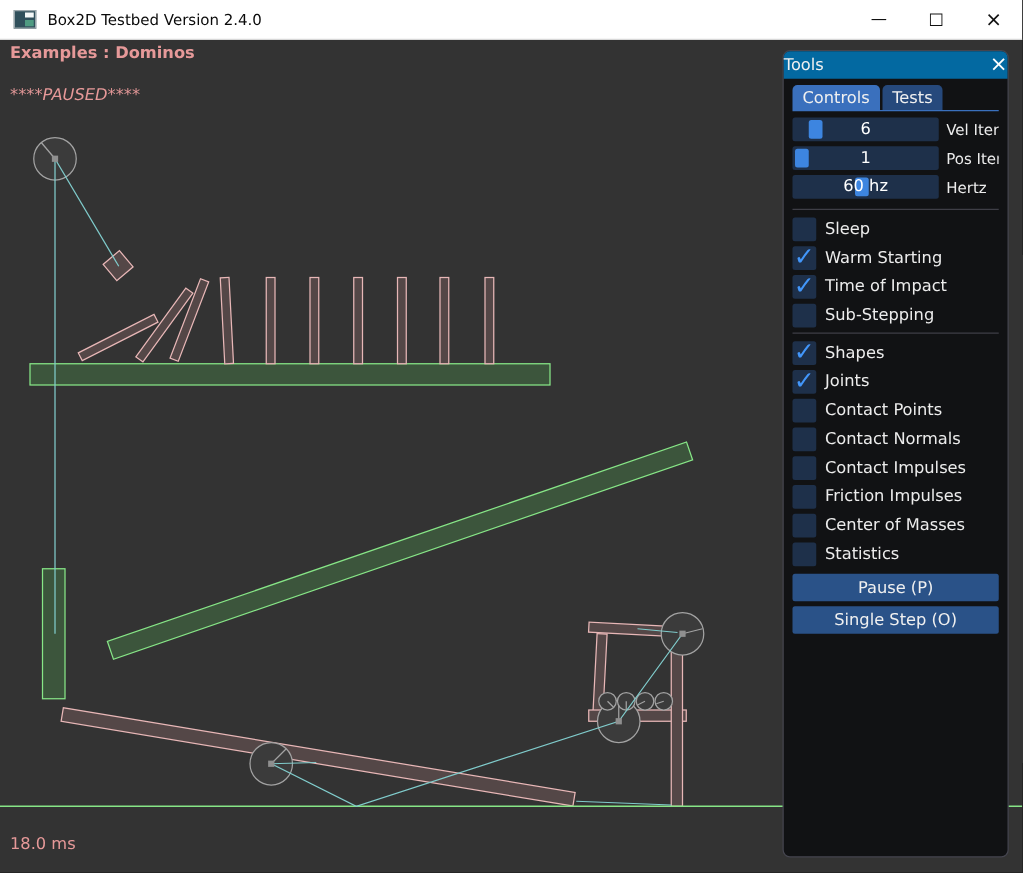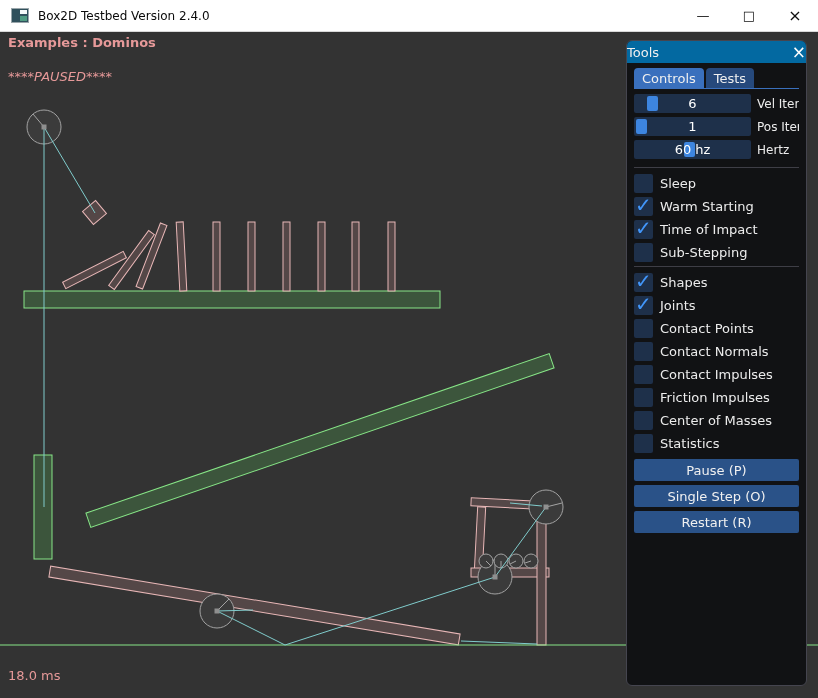--- a/index.html
+++ b/index.html
@@ -213,18 +213,17 @@
             <span class="check-label">Center of Masses</span>
           </div>
           <div class="check-row">
             <div class="check-box"></div>
             <span class="check-label">Statistics</span>
           </div>
         </div>
       <div class="btns" id="buttons">
           <div class="btn">Pause (P)</div>
           <div class="btn">Single Step (O)</div>
-          <div class="btn">Restart (R)</div>
         </div>
     </div>
   </div>
 
 </div>
 
 </body></html>

